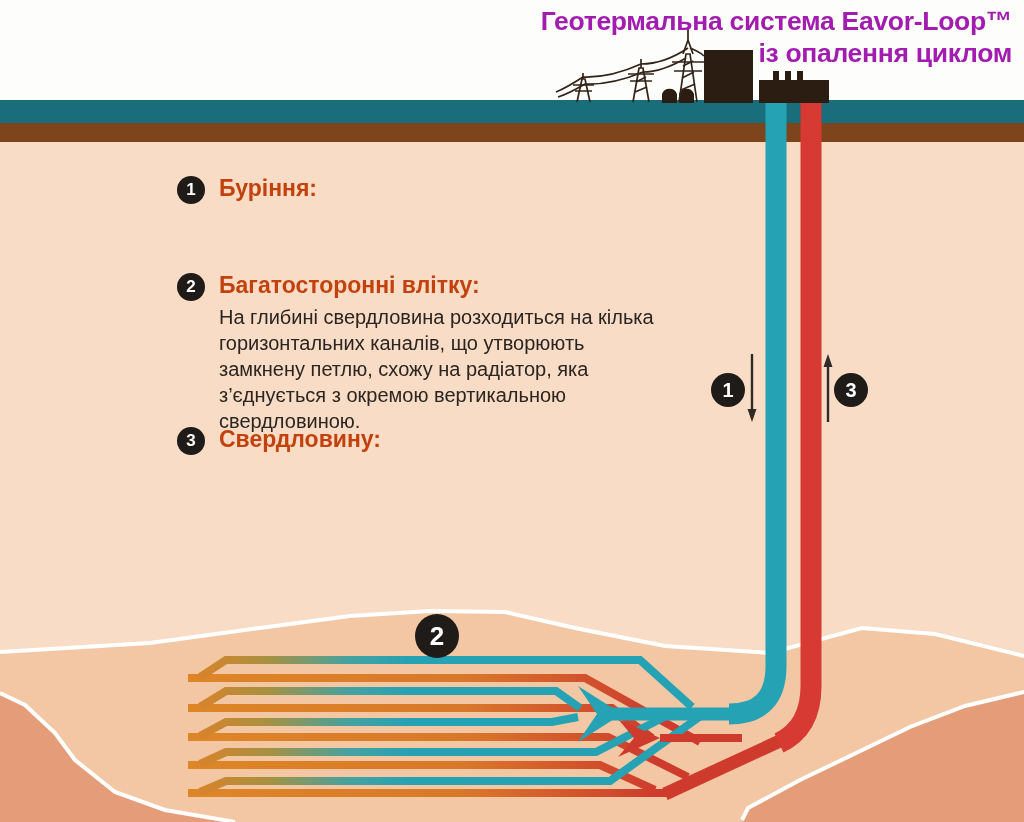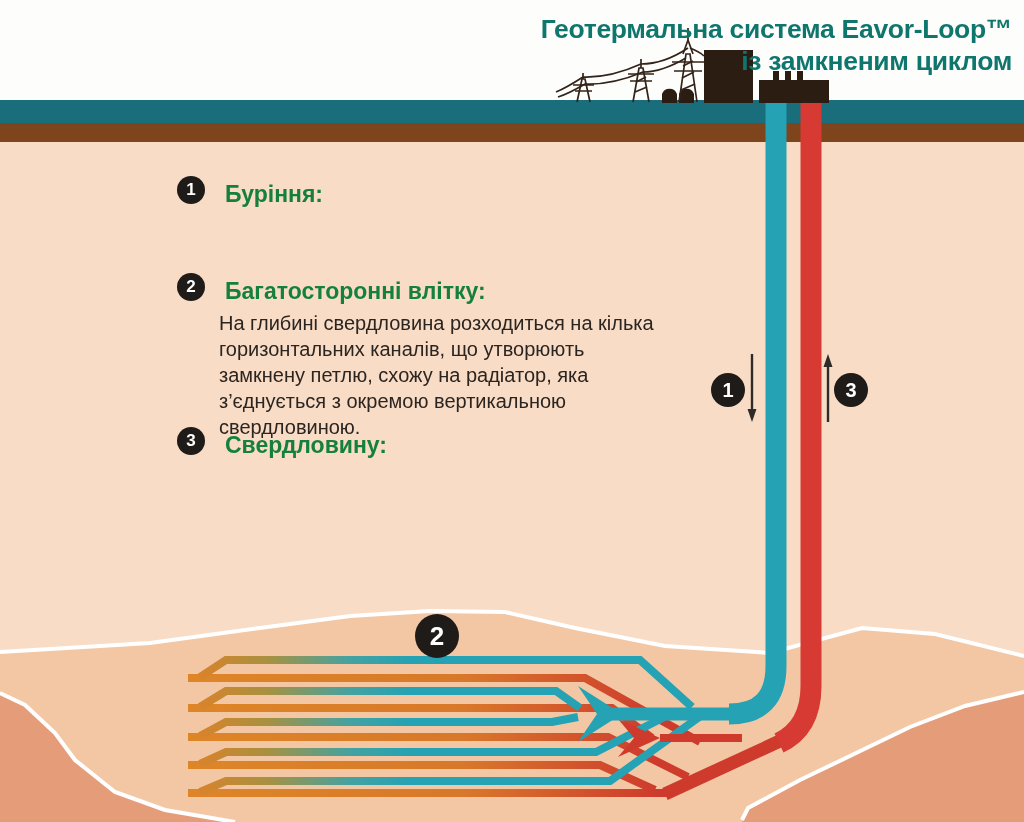--- a/index.html
+++ b/index.html
@@ -8,34 +8,34 @@
     background:#fdfdfb;
     font-family:"Liberation Sans", sans-serif;
     -webkit-font-smoothing:antialiased;
   }
   .stage{position:absolute;inset:0;width:1024px;height:822px;}
   svg.diagram{position:absolute;left:0;top:0;}
 
   
   .title{
     position:absolute;top:6px;right:12px;text-align:right;
-    color:#0f766e;font-weight:700;line-height:1.2;
-    font-size:26.5px;letter-spacing:-0.3px;margin-top:8px;
+    color:#a21caf;font-weight:700;line-height:1.2;
+    font-size:26.5px;letter-spacing:-0.3px;
   }
   .title .l2{display:block;}
 
   
   .section{position:absolute;left:177px;width:540px;display:flex;gap:14px;}
   .section .badge{
     flex:0 0 28px;width:28px;height:28px;border-radius:50%;
     background:#1e1b18;color:#fff;font-weight:700;font-size:17px;
     display:flex;align-items:center;justify-content:center;margin-top:1px;
   }
   .section h2{
-    margin:6px;font-size:23px;font-weight:700;color:#15803d;line-height:1.15;
+    margin:0;font-size:23px;font-weight:700;color:#c2410c;line-height:1.15;
   }
   .section .body{
     margin-top:6px;font-size:20px;line-height:26px;color:#2b2521;
     white-space:pre-line;width:500px;
   }
 
   
   .marker{
     position:absolute;border-radius:50%;background:#1e1b18;color:#fff;
     font-weight:700;display:flex;align-items:center;justify-content:center;
@@ -140,21 +140,21 @@
       <path d="M573,85 H594 M575,91 H592"></path>
       <path d="M583,79 V73"></path>
       <path d="M688,48 Q664,64 641,64 Q610,78 583,77 Q566,88 556,92"></path>
       <path d="M686,58 Q662,72 643,72 Q612,85 585,84 Q568,94 558,97"></path>
       <path d="M690,48 Q700,52 704,56"></path>
     </g>
   </svg>
 
   <div class="title">
     <span class="l1">Геотермальна система Eavor-Loop™</span>
-    <span class="l2">із замкненим циклом</span>
+    <span class="l2">із опалення циклом</span>
   </div>
 
   <div class="section" style="top:175px">
     <div class="badge">1</div>
     <div>
       <h2>Буріння:</h2>
     </div>
   </div>
 
   <div class="section" style="top:272px">

